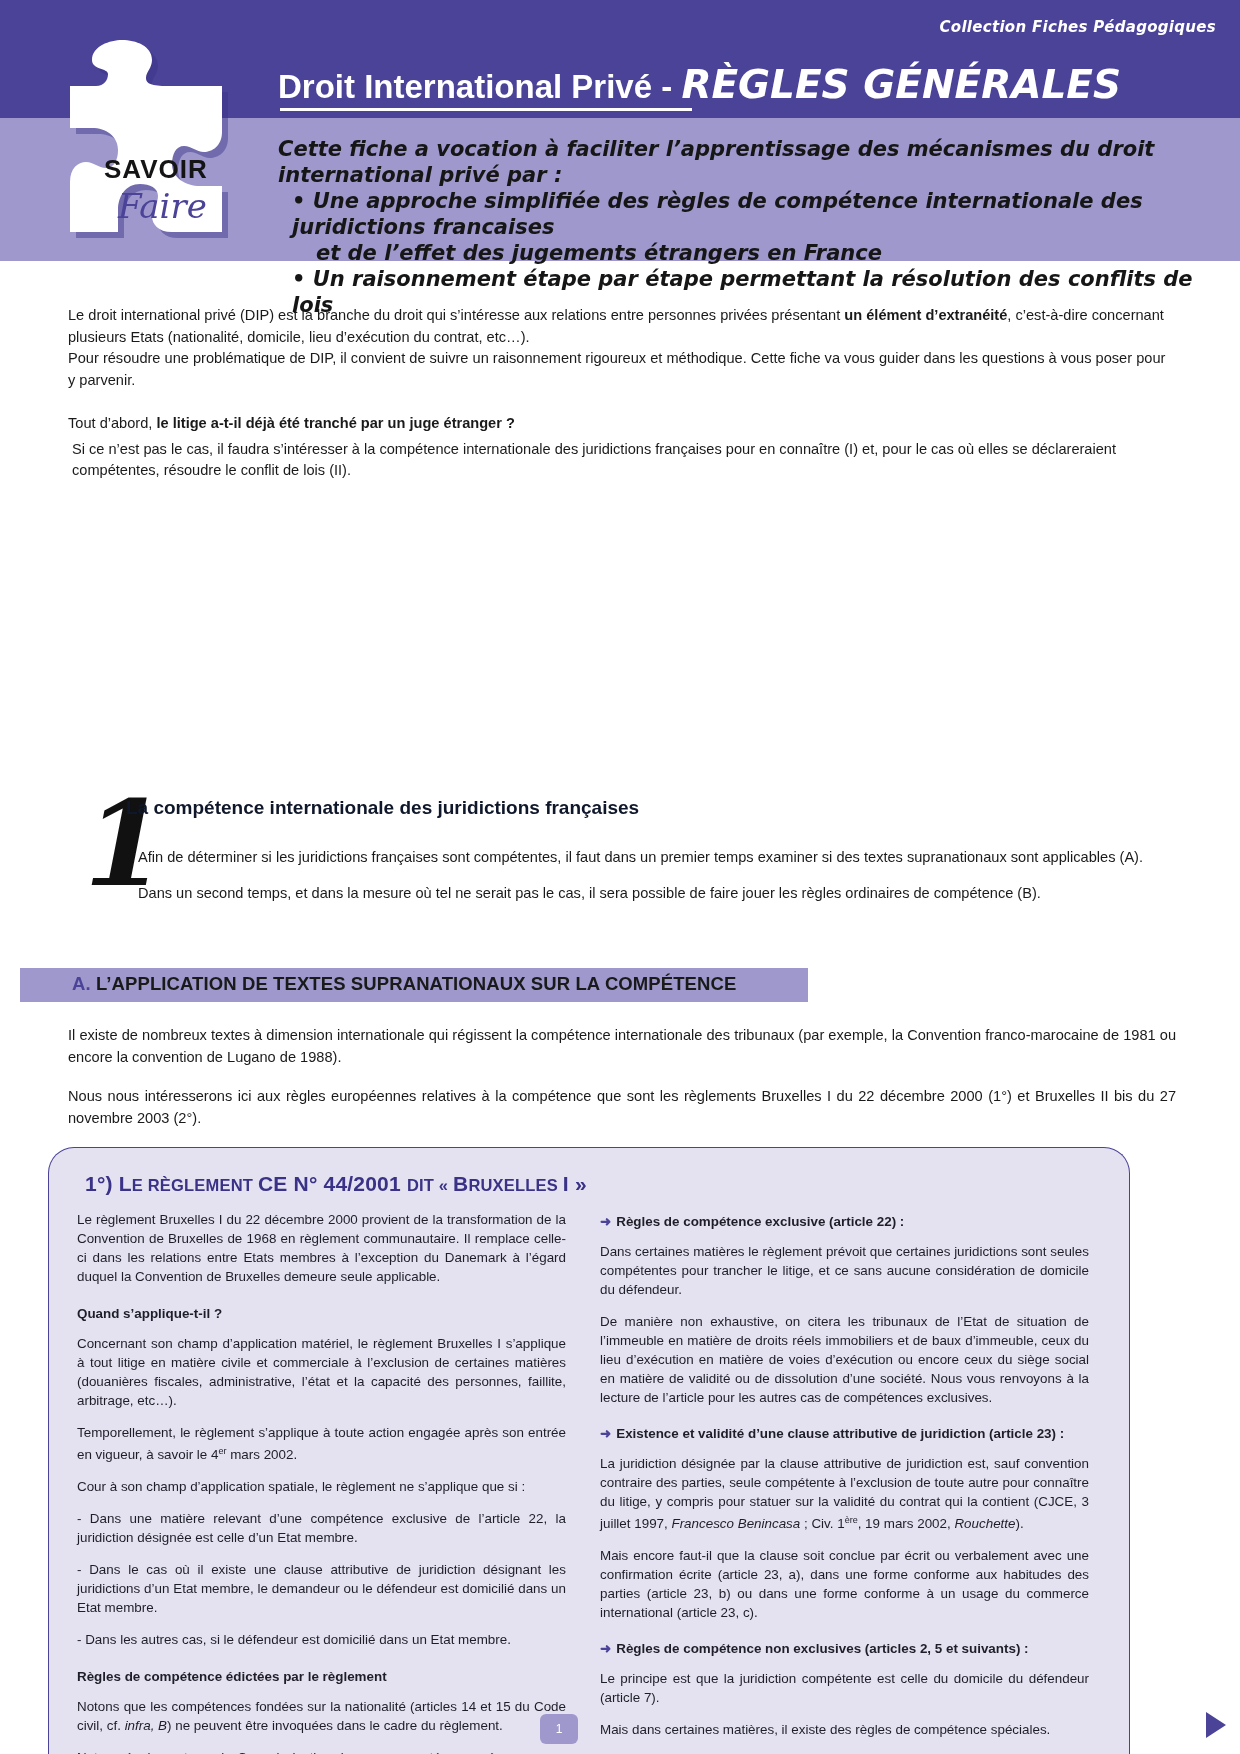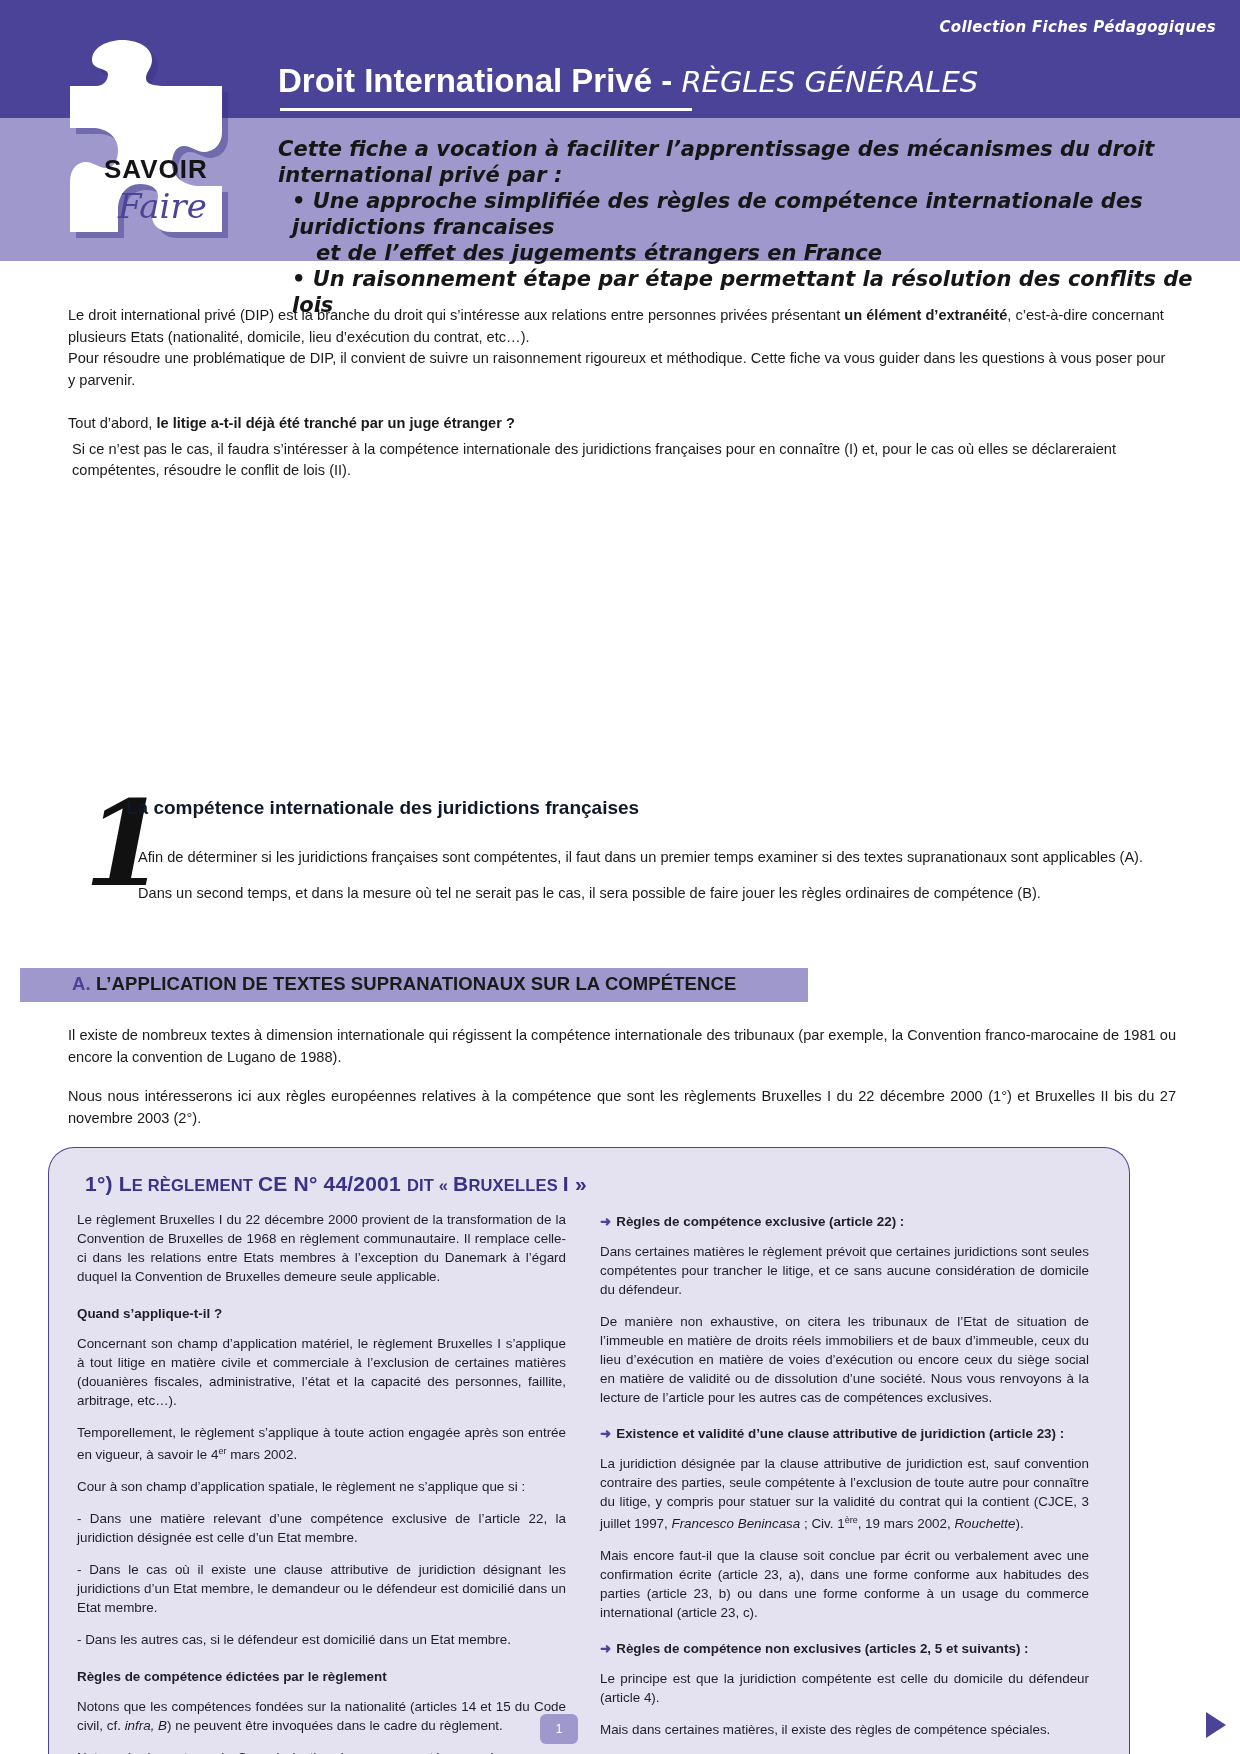--- a/index.html
+++ b/index.html
@@ -78,22 +78,22 @@
     top: 62px;
     left: 278px;
     font-size: 33px;
     font-weight: bold;
     color: #ffffff;
     white-space: nowrap;
   }
   .doc-title .sub {
     font-family: "DejaVu Sans", sans-serif;
     font-style: italic;
-    font-size: 29px;
-    font-weight: normal;
+    font-size: 39px;
+    font-weight: bold;
   }
   .title-rule {
     position: absolute;
     top: 108px;
     left: 280px;
     width: 412px;
     height: 3px;
     background: #ffffff;
   }
 
@@ -367,21 +367,21 @@
           <span class="arr">➜</span><span>Existence et validité d’une clause attributive de juridiction (article 23) :</span>
         </p>
         <p>
           <span>La juridiction désignée par la clause attributive de juridiction est, sauf convention contraire des parties, seule compétente à l’exclusion de toute autre  pour connaître du litige, y compris pour statuer sur la validité du contrat qui la contient (CJCE, 3 juillet 1997, </span><i>Francesco Benincasa</i><span> ; Civ. 1</span><sup>ère</sup><span>, 19 mars 2002, </span><i>Rouchette</i><span>).</span>
         </p>
         <p>Mais encore faut-il que la clause soit conclue par écrit ou verbalement avec une confirmation écrite (article 23, a), dans une forme conforme aux habitudes des parties (article 23, b) ou dans une forme conforme à un usage du commerce international (article 23, c).</p>
 
         <p class="arrow-h">
           <span class="arr">➜</span><span>Règles de compétence non exclusives (articles 2, 5 et suivants) :</span>
         </p>
-        <p>Le principe est que la juridiction compétente est celle du domicile du défendeur (article 4).</p>
+        <p>Le principe est que la juridiction compétente est celle du domicile du défendeur (article 7).</p>
         <p>Mais dans certaines matières, il existe des règles de compétence spéciales.</p>
         <p>Ainsi, en matière contractuelle, l’article 5-1 pose une option de compétence ouverte au choix du demandeur qui peut saisir soit la juridiction du domicile du défendeur soit celle du lieu où l’obligation qui sert de base à la demande a été ou doit être exécutée (ce lieu étant spécifiquement précisé en matière de vente de marchandises ou de prestation de service à l’article 5-1, b).</p>
       </div>
     </div>
   </div>
 </div>
 
 <div class="page-num-circle">1</div>
 <div class="corner-arrow"></div>
 

